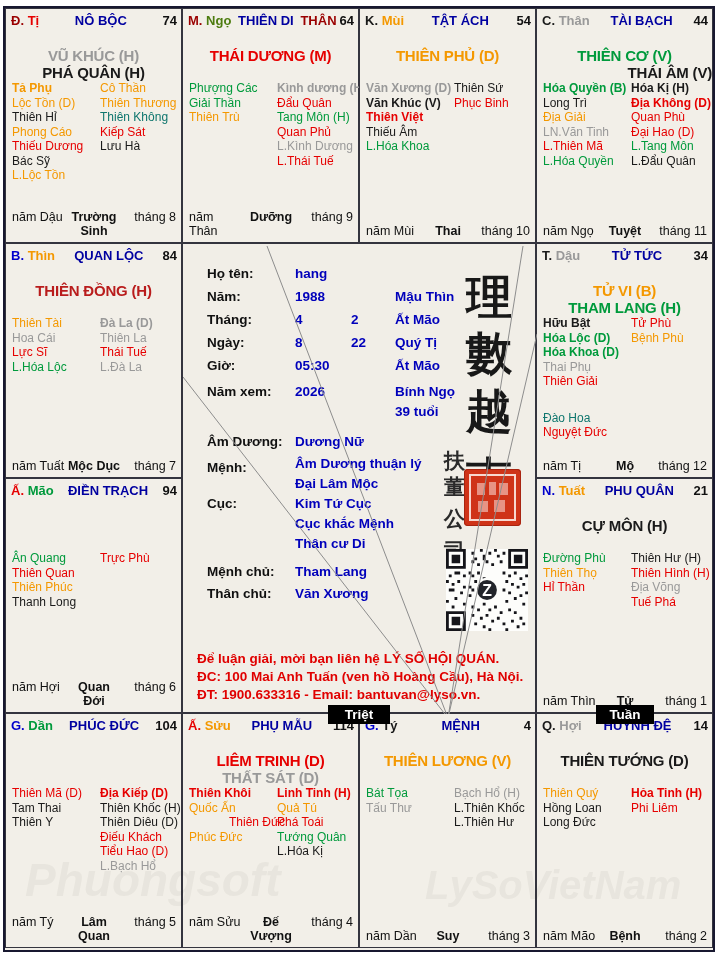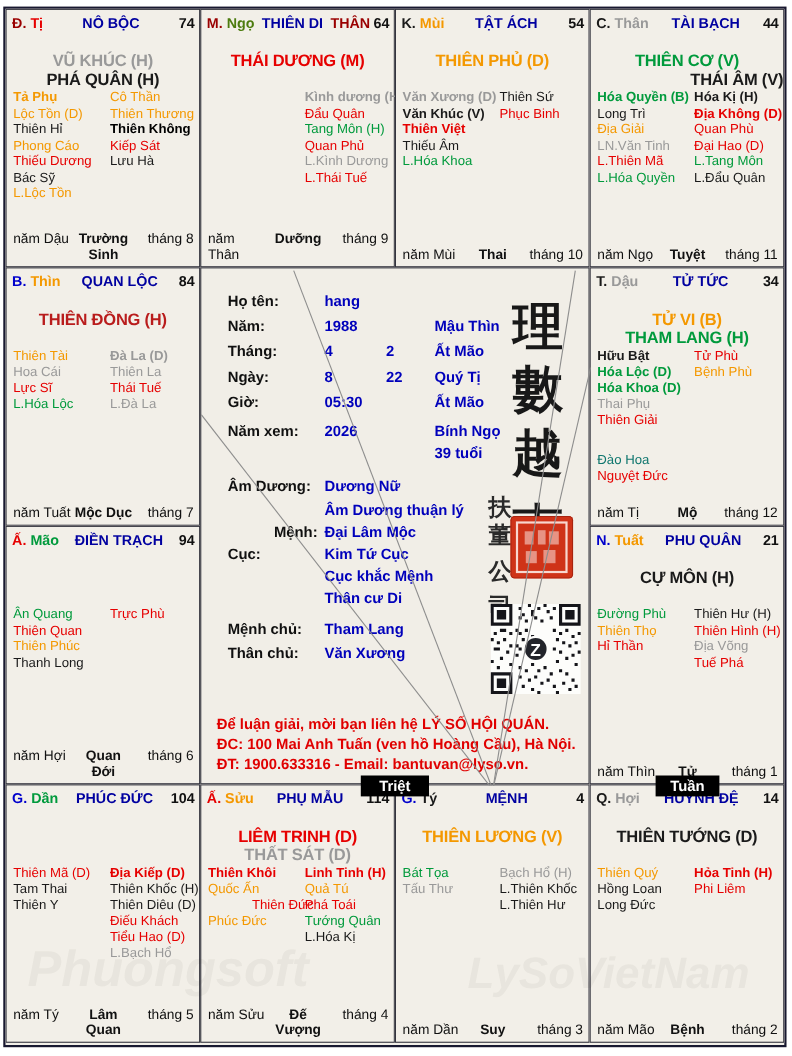--- a/index.html
+++ b/index.html
@@ -65,39 +65,44 @@
           <div style="color: rgb(244, 152, 0);">Lộc Tồn (D)</div>
           <div style="color: rgb(26, 26, 26);">Thiên Hỉ</div>
           <div style="color: rgb(244, 152, 0);">Phong Cáo</div>
           <div style="color: rgb(230, 0, 0);">Thiếu Dương</div>
           <div style="color: rgb(26, 26, 26);">Bác Sỹ</div>
           <div style="color: rgb(244, 152, 0);">L.Lộc Tồn</div>
         </div>
         <div class="colR">
           <div style="color: rgb(244, 152, 0);">Cô Thần</div>
           <div style="color: rgb(244, 152, 0);">Thiên Thương</div>
-          <div style="color: #000000; font-weight: bold;">Thiên Không</div>
+          <div style="color: #0f766e; font-weight: normal;">Thiên Không</div>
           <div style="color: rgb(230, 0, 0);">Kiếp Sát</div>
           <div style="color: rgb(26, 26, 26);">Lưu Hà</div>
         </div>
         <div class="ft">
           <span class="nam">năm Dậu</span>
           <span class="stg">Trường Sinh</span>
           <span class="thg">tháng 8</span>
         </div>
       </div>
       <div class="cell" style="left: 177px; top: 0px;">
         <div class="hd">
           <span class="canchi"><span style="color: rgb(154, 0, 0);">M. </span><span style="color: #4d7c0f;">Ngọ</span></span>
           <span class="pname">THIÊN DI</span>
           <span class="extra">THÂN</span>
           <span class="num">64</span>
         </div>
         <div class="mains">
           <div style="color: rgb(230, 0, 0);">THÁI DƯƠNG (M)</div>
+        </div>
+        <div class="colL">
+          <div style="color: rgb(0, 154, 60);">Phượng Các</div>
+          <div style="color: rgb(0, 154, 60);">Giải Thần</div>
+          <div style="color: rgb(244, 152, 0);">Thiên Trù</div>
         </div>
         <div class="colR">
           <div style="color: rgb(153, 153, 153); font-weight: bold;">Kình dương (H)</div>
           <div style="color: rgb(230, 0, 0);">Đẩu Quân</div>
           <div style="color: rgb(0, 154, 60);">Tang Môn (H)</div>
           <div style="color: rgb(230, 0, 0);">Quan Phủ</div>
           <div style="color: rgb(153, 153, 153);">L.Kình Dương</div>
           <div style="color: rgb(230, 0, 0);">L.Thái Tuế</div>
         </div>
         <div class="ft">
@@ -391,21 +396,21 @@
         <span class="itm lbl" style="left: 24px; top: 114px;">Giờ:</span>
         <span class="itm val" style="left: 112px; top: 114px;">05:30</span>
         <span class="itm val" style="left: 212px; top: 114px;">Ất Mão</span>
         <span class="itm lbl" style="left: 24px; top: 140px;">Năm xem:</span>
         <span class="itm val" style="left: 112px; top: 140px;">2026</span>
         <span class="itm val" style="left: 212px; top: 140px;">Bính Ngọ</span>
         <span class="itm val" style="left: 212px; top: 160px;">39 tuổi</span>
         <span class="itm lbl" style="left: 24px; top: 190px;">Âm Dương:</span>
         <span class="itm val" style="left: 112px; top: 190px;">Dương Nữ</span>
         <span class="itm val" style="left: 112px; top: 212px;">Âm Dương thuận lý</span>
-        <span class="itm lbl" style="left: 24px; top: 232px; margin-left: 42px;">Mệnh:</span>
+        <span class="itm lbl" style="left: 24px; top: 216px;">Mệnh:</span>
         <span class="itm val" style="left: 112px; top: 232px;">Đại Lâm Mộc</span>
         <span class="itm lbl" style="left: 24px; top: 252px;">Cục:</span>
         <span class="itm val" style="left: 112px; top: 252px;">Kim Tứ Cục</span>
         <span class="itm val" style="left: 112px; top: 272px;">Cục khắc Mệnh</span>
         <span class="itm val" style="left: 112px; top: 292px;">Thân cư Di</span>
         <span class="itm lbl" style="left: 24px; top: 320px;">Mệnh chủ:</span>
         <span class="itm val" style="left: 112px; top: 320px;">Tham Lang</span>
         <span class="itm lbl" style="left: 24px; top: 342px;">Thân chủ:</span>
         <span class="itm val" style="left: 112px; top: 342px;">Văn Xương</span>
         <div class="contact" style="top: 407px;">Để luận giải, mời bạn liên hệ LÝ SỐ HỘI QUÁN.</div>

